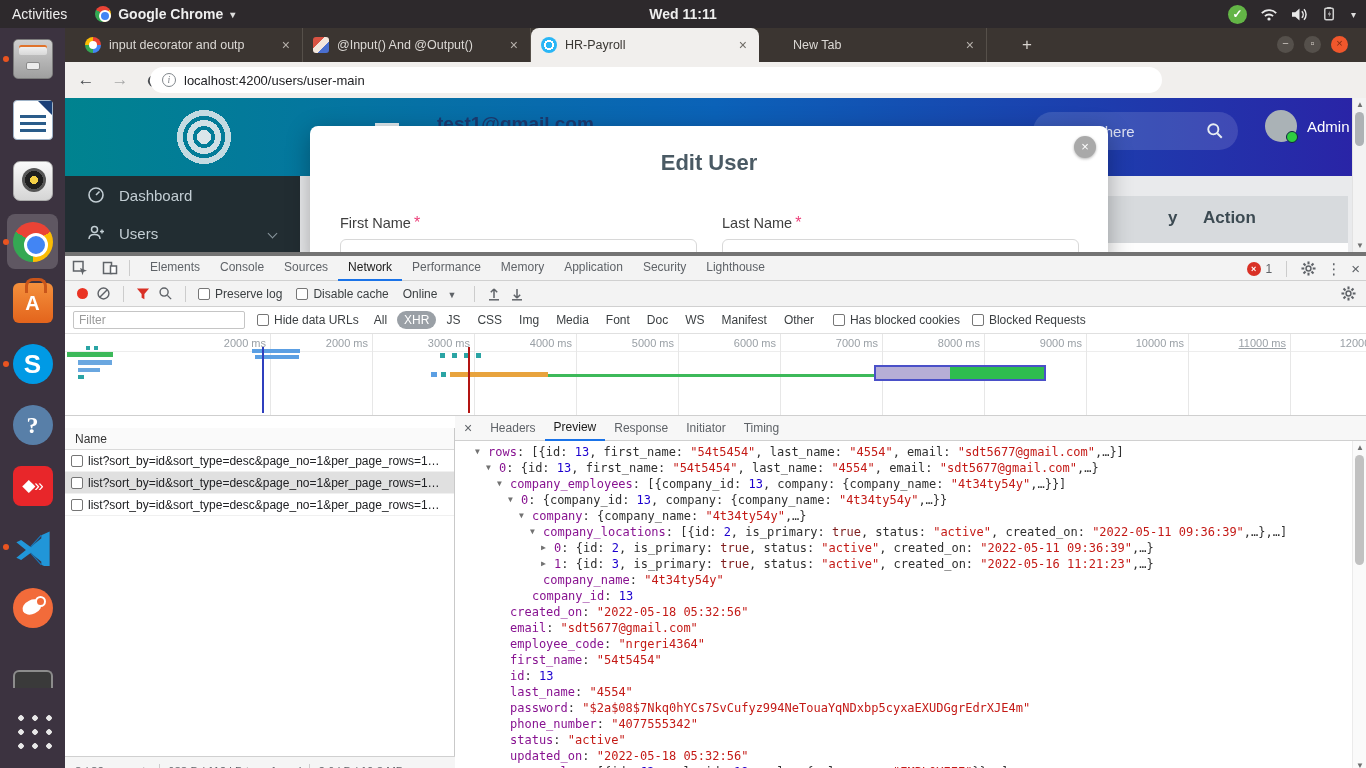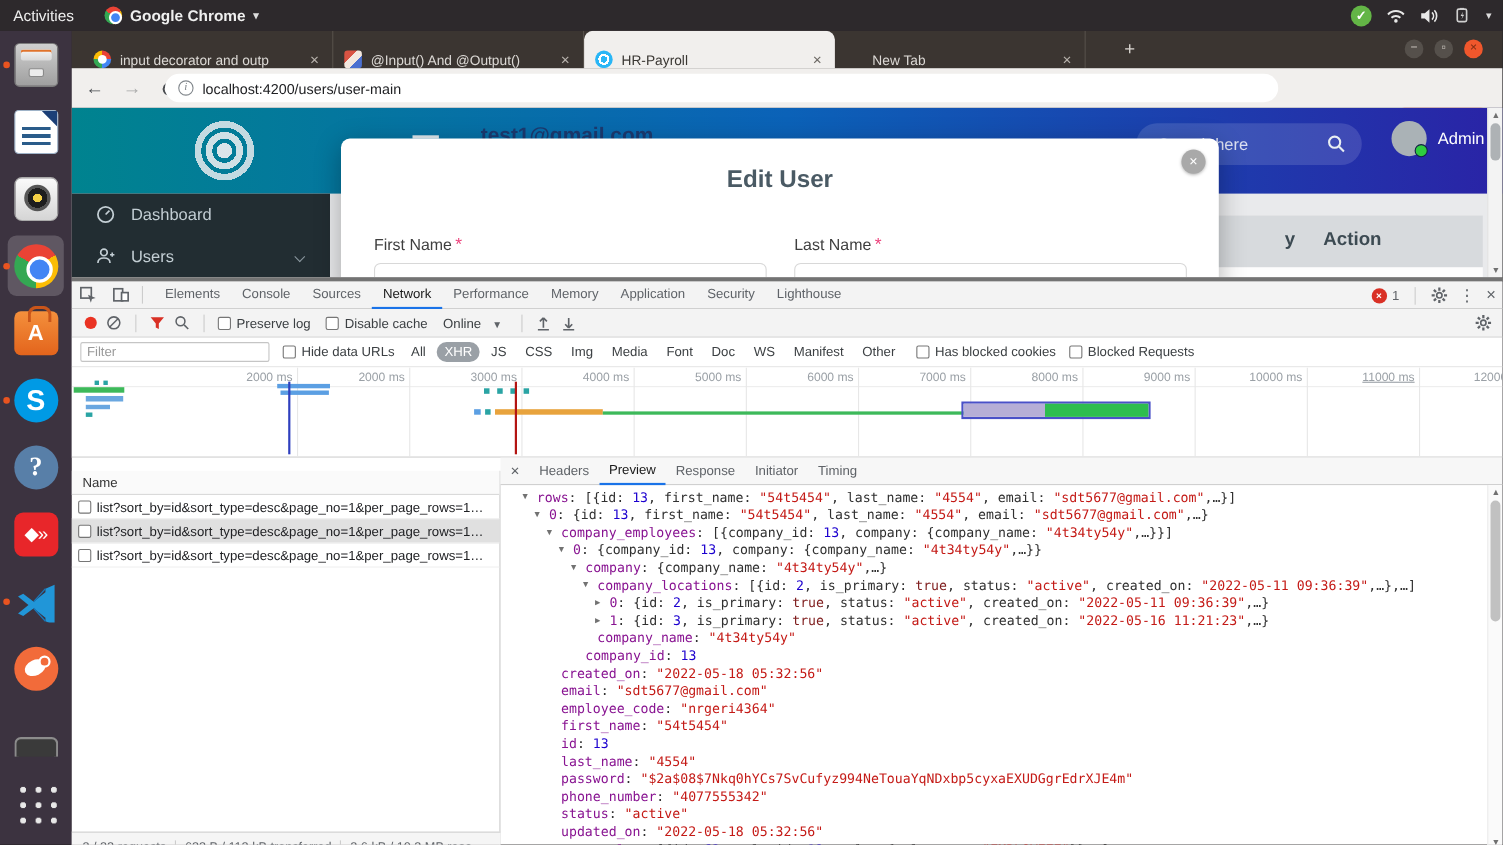--- a/index.html
+++ b/index.html
@@ -66,21 +66,21 @@
   .ic-tray2 { height:18px; margin-top:20px; background:#3a3a3a; border:2px solid #8c8c8c;
     border-bottom:none; border-radius:6px 6px 0 0; }
   .ic-grid { background:radial-gradient(circle,#e8e8e8 2.5px,transparent 3px) 0 0/14px 14px; width:38px; height:38px; }
 
   
   #bwin { position:absolute; left:65px; top:28px; width:1301px; height:740px; }
 
   
   #tabstrip { position:absolute; left:0; top:0; width:1301px; height:34px; background:#3b3531; }
   #tabs { position:absolute; left:10px; top:0; height:34px; display:flex; }
-  .tab { position:relative; width:228px; height:34px; display:flex; align-items:flex-end; gap:8px;
+  .tab { position:relative; width:228px; height:34px; display:flex; align-items:center; gap:8px;
     padding:0 10px; color:#dcd9d5; font-size:12.5px; border-right:1px solid #56504a; }
   .tab.active { background:#f1efed; color:#3a3733; border-radius:8px 8px 0 0; border-right:none; }
   .tab .tab-title { flex:1; white-space:nowrap; overflow:hidden; }
   .tab .tab-close { font-size:14px; color:#b7b2ac; padding:0 2px; }
   .tab.active .tab-close { color:#6e6a65; }
   .fav { width:16px; height:16px; flex:0 0 16px; border-radius:50%; }
   .fav-none { visibility:hidden; }
   .fav-google { background:conic-gradient(#ea4335 0 25%,#4285f4 25% 50%,#34a853 50% 75%,#fbbc05 75% 100%); position:relative; }
   .fav-google::after { content:""; position:absolute; left:4px; top:4px; width:8px; height:8px; border-radius:50%; background:#fff; }
   .fav-avatar { border-radius:3px; background:linear-gradient(135deg,#d95343 0 35%,#f3e7de 35% 65%,#4a6fd0 65% 100%); }
@@ -236,20 +236,21 @@
 
 <div id="screen">
 
   <div id="osbar">
     <span class="act">Activities</span>
     <span class="appmenu">
       <span class="chrome-ball"></span>
       <span>Google Chrome</span>
       <span class="caret">▾</span>
     </span>
+    <span class="clock">Wed 11:11</span>
     <span class="tray">
       <span class="ok-badge">✓</span>
       <svg width="18" height="15" viewBox="0 0 20 16">
         <path d="M2 6.5a11 11 0 0 1 16 0" fill="none" stroke="#e8e8e8" stroke-width="2"></path>
         <path d="M5.5 9.8a6.5 6.5 0 0 1 9 0" fill="none" stroke="#e8e8e8" stroke-width="2"></path>
         <circle cx="10" cy="13" r="1.8" fill="#e8e8e8"></circle>
       </svg>
       <svg width="17" height="15" viewBox="0 0 18 16">
         <path d="M1 5.5h3.5L9 1.5v13L4.5 10.5H1z" fill="#e8e8e8"></path>
         <path d="M11.5 4.5a5 5 0 0 1 0 7M13.8 2.5a8 8 0 0 1 0 11" fill="none" stroke="#e8e8e8" stroke-width="1.6"></path>

